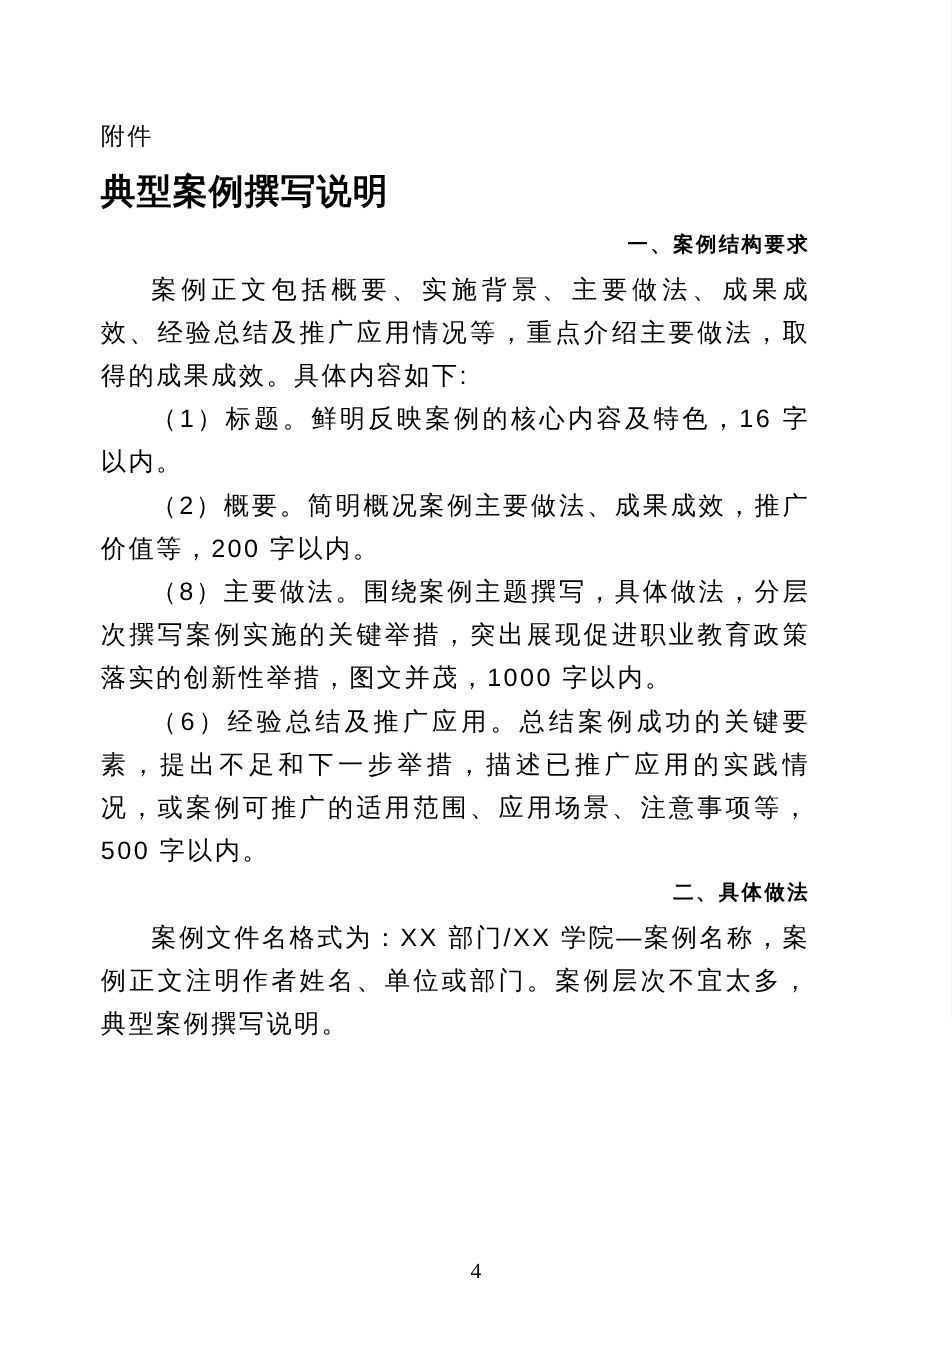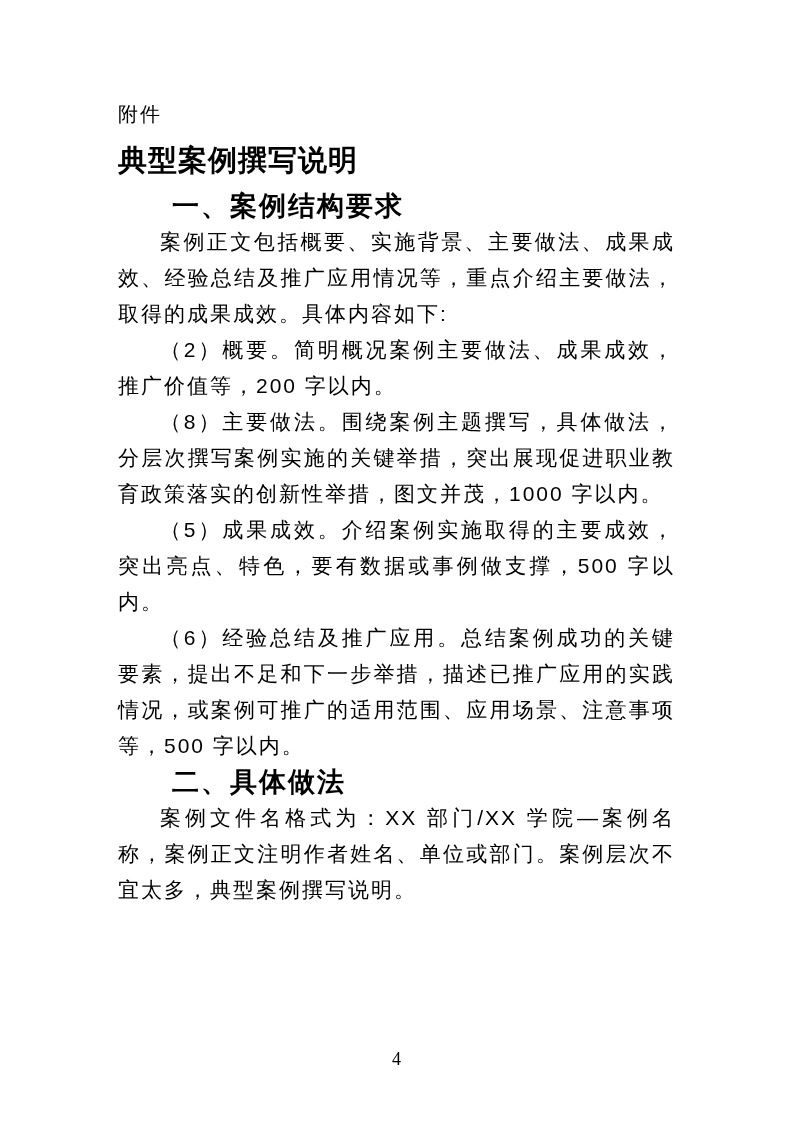--- a/index.html
+++ b/index.html
@@ -7,48 +7,48 @@
     padding: 0;
     background: #e8e8e8;
   }
   .page {
     position: relative;
     width: 793px;
     height: 1122px;
     margin: 0 auto;
     background: #ffffff;
     box-sizing: border-box;
-    padding: 100px 118px 0 118px;
+    padding: 100px 118px 0 84px;
     color: #000000;
     overflow: hidden;
   }
   .attachment {
     font-family: "Liberation Serif", "DejaVu Serif", serif;
     font-size: 20px;
     line-height: 28px;
     letter-spacing: 2px;
     text-align: left;
   }
   .doc-title {
     margin: 10px 0 6px 0;
     font-family: "Liberation Serif", "DejaVu Serif", serif;
     font-weight: bold;
     font-size: 29px;
     line-height: 44px;
     letter-spacing: 1px;
   }
   .section-heading {
     margin: 0;
-    font-family: Liberation Sans, sans-serif;
+    font-family: Liberation Mono, monospace;
     font-weight: bold;
-    font-size: 27px;
+    font-size: 17px;
     line-height: 36px;
     letter-spacing: 2px;
     text-indent: 2em;
-    text-align: left;
+    text-align: right;
   }
   .para {
     margin: 0;
     font-family: Liberation Sans, sans-serif;
     font-size: 21px;
     line-height: 36px;
     letter-spacing: 2px;
     text-indent: 2em;
     text-align: justify;
     text-justify: inter-character;
@@ -69,23 +69,23 @@
 
 <div class="page">
 
   <div class="attachment">附件</div>
 
   <h1 class="doc-title">典型案例撰写说明</h1>
 
   <h2 class="section-heading">一、案例结构要求</h2>
 
   <p class="para">案例正文包括概要、实施背景、主要做法、成果成效、经验总结及推广应用情况等，重点介绍主要做法，取得的成果成效。具体内容如下:</p>
+  <p class="para">（1）标题。鲜明反映案例的核心内容及特色，16 字以内。</p>
   <p class="para">（2）概要。简明概况案例主要做法、成果成效，推广价值等，200 字以内。</p>
   <p class="para">（8）主要做法。围绕案例主题撰写，具体做法，分层次撰写案例实施的关键举措，突出展现促进职业教育政策落实的创新性举措，图文并茂，1000 字以内。</p>
-  <p class="para">（5）成果成效。介绍案例实施取得的主要成效，突出亮点、特色，要有数据或事例做支撑，500 字以内。</p>
   <p class="para">（6）经验总结及推广应用。总结案例成功的关键要素，提出不足和下一步举措，描述已推广应用的实践情况，或案例可推广的适用范围、应用场景、注意事项等，500 字以内。</p>
 
   <h2 class="section-heading">二、具体做法</h2>
 
   <p class="para">案例文件名格式为：XX 部门/XX 学院—案例名称，案例正文注明作者姓名、单位或部门。案例层次不宜太多，典型案例撰写说明。</p>
 
   <div class="page-number">4</div>
 
 </div>
 

